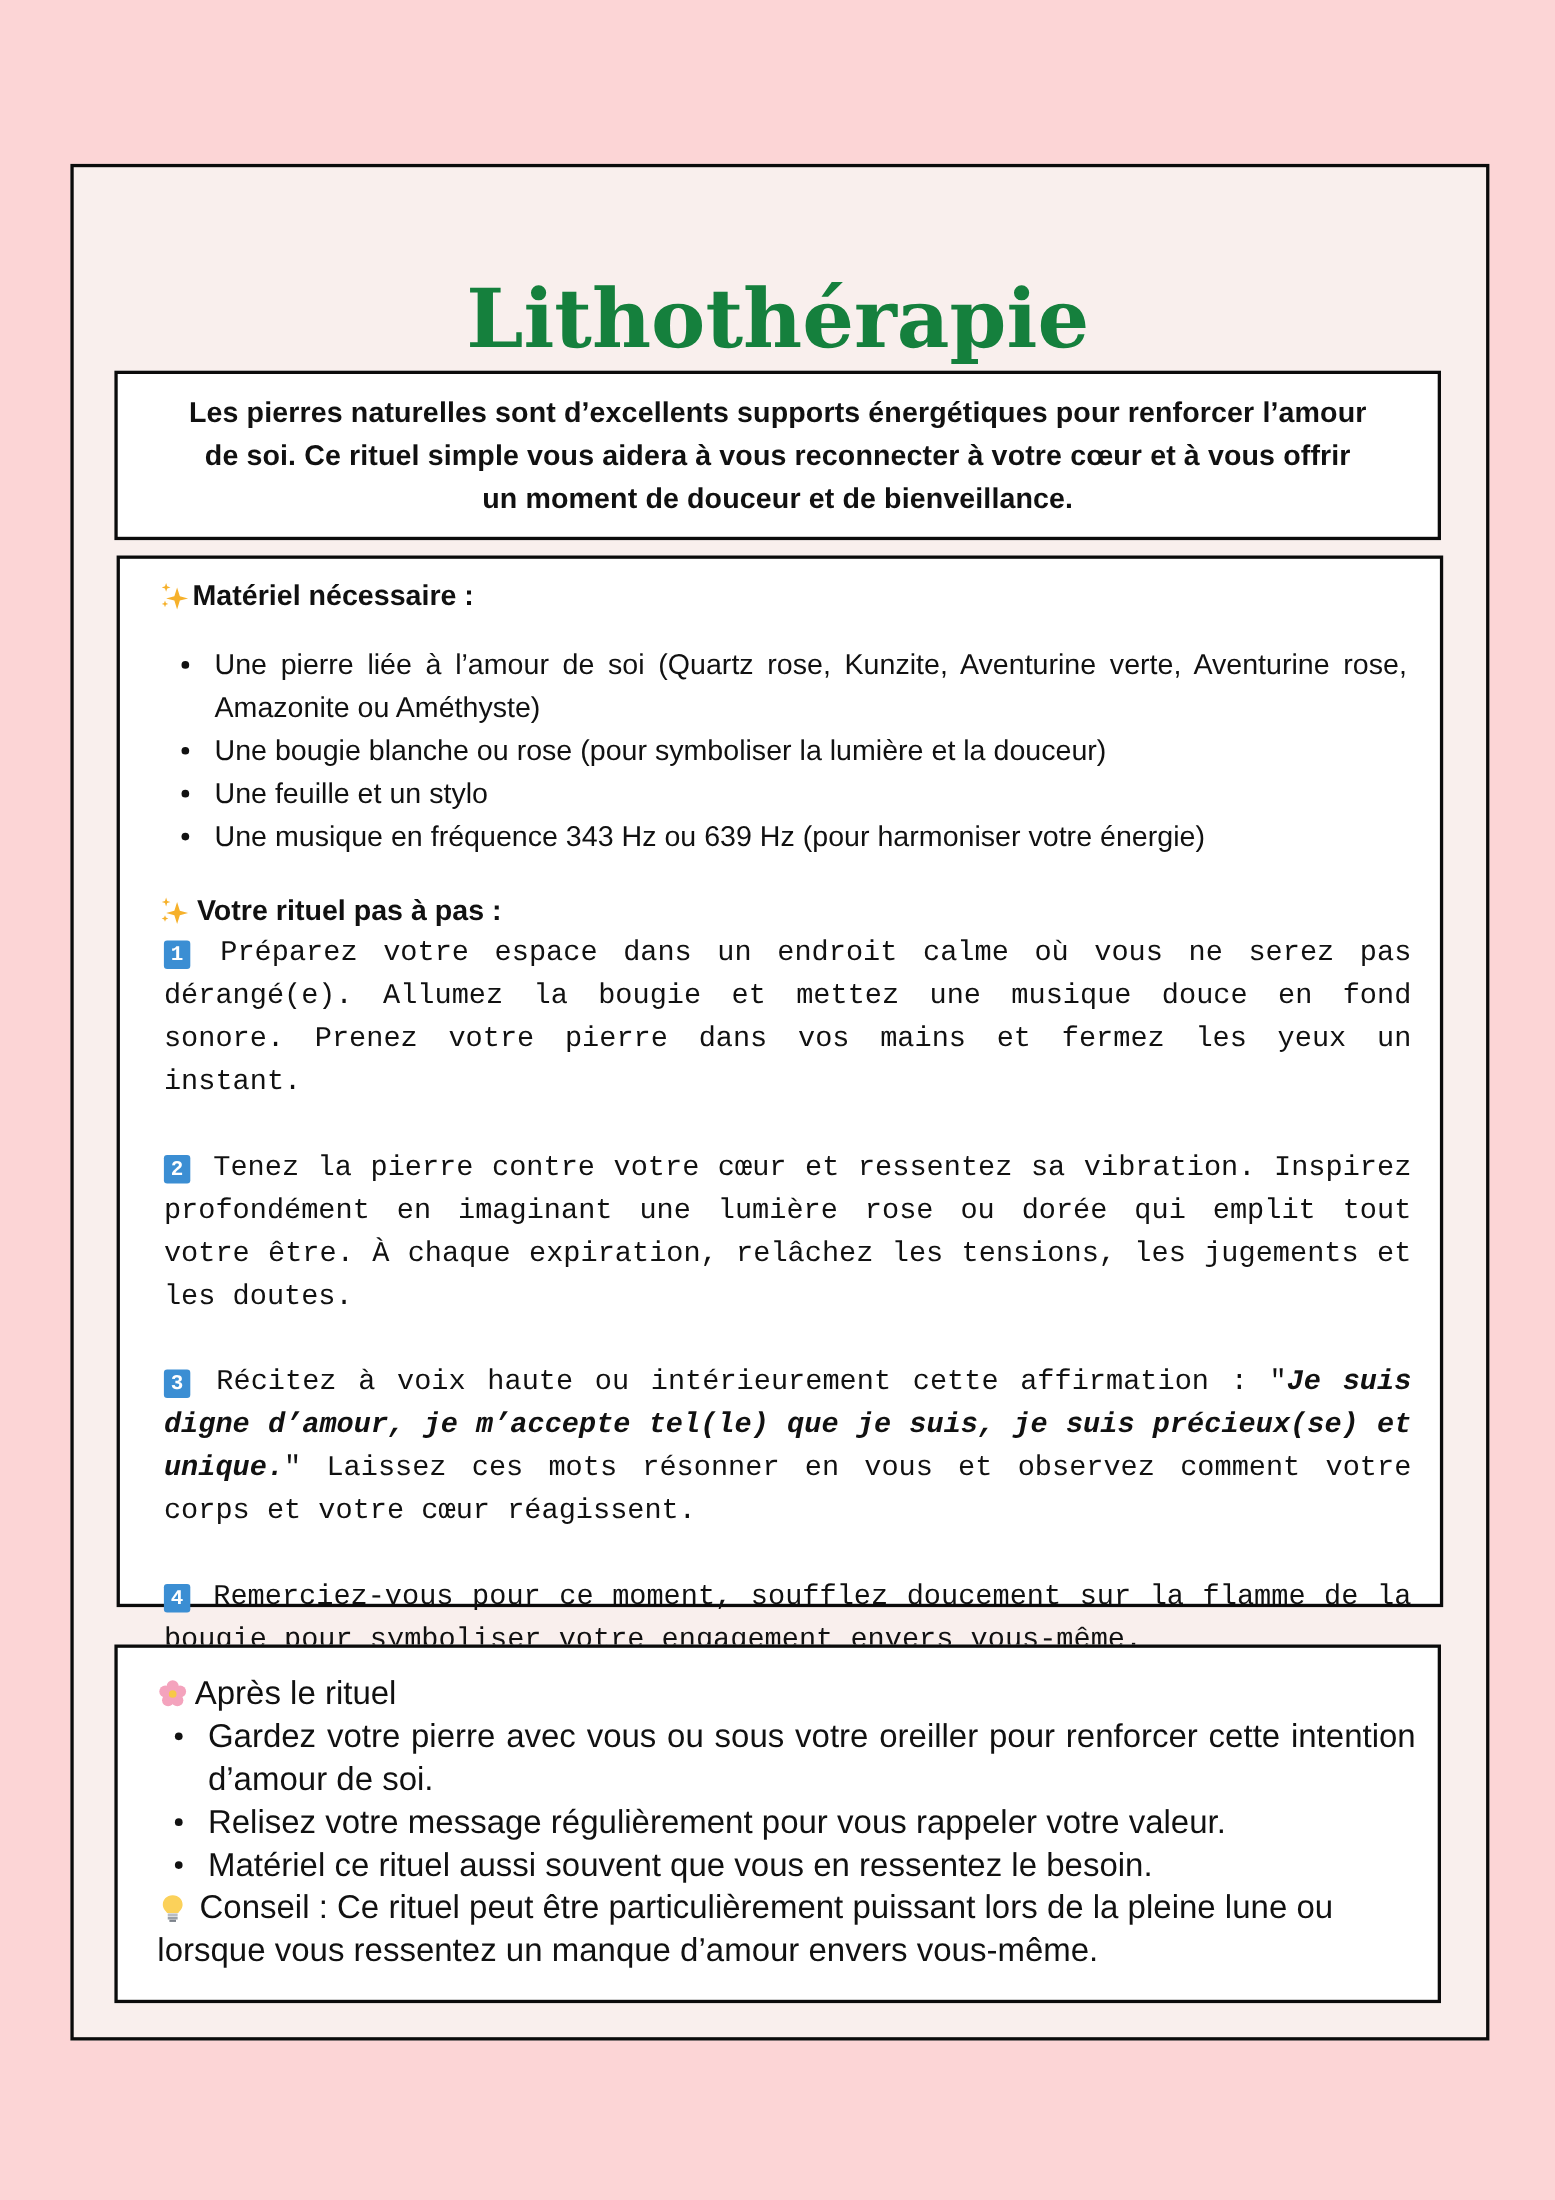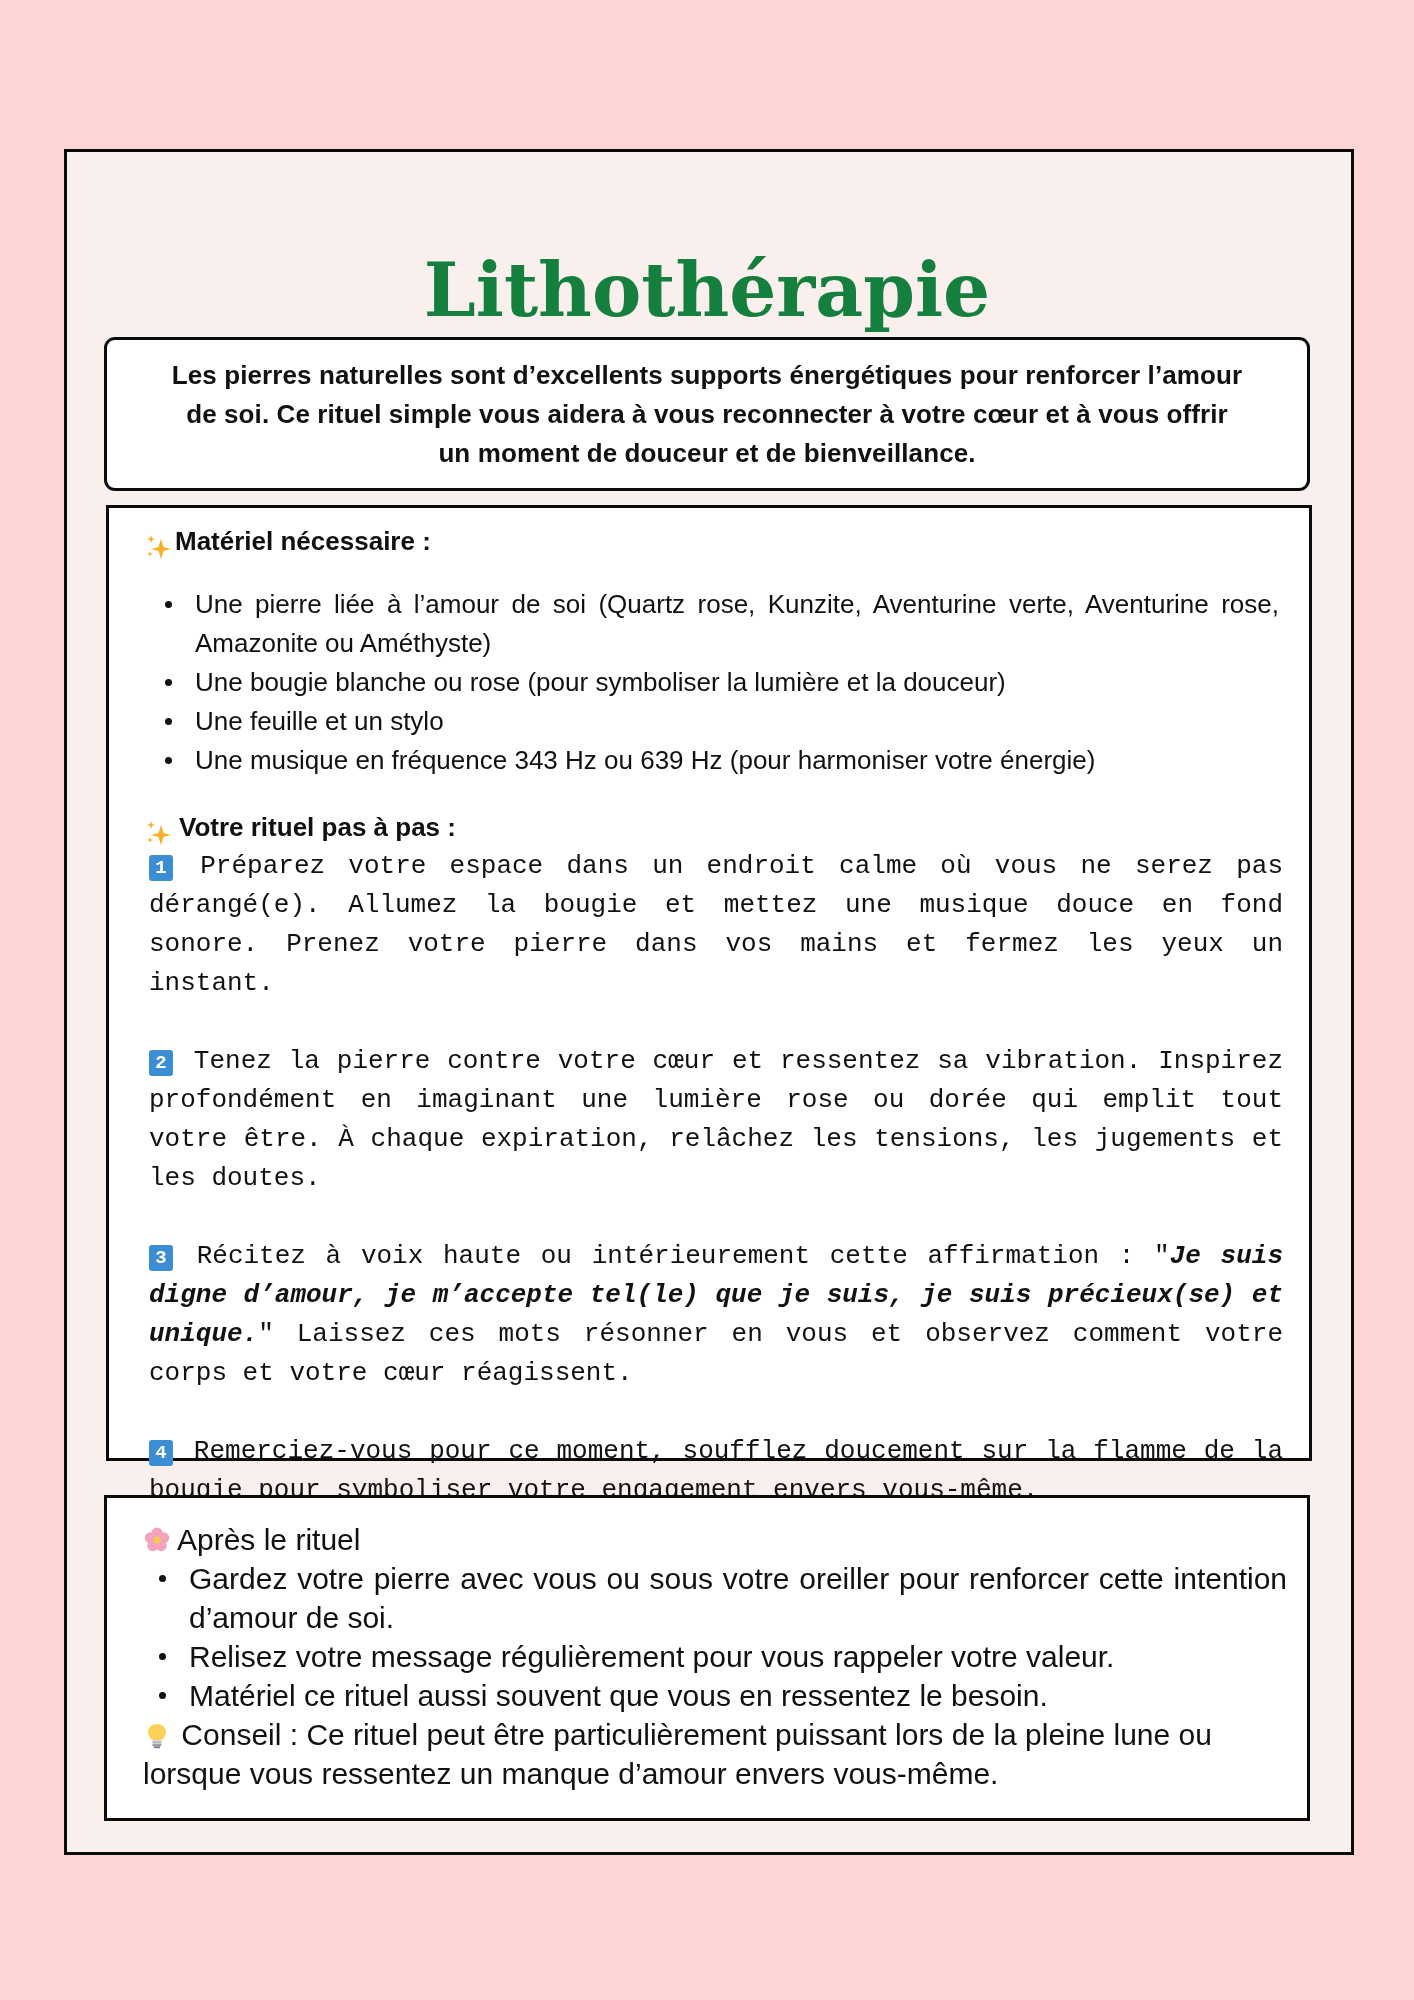--- a/index.html
+++ b/index.html
@@ -36,35 +36,34 @@
     box-sizing: border-box;
   }
   .intro {
     left: 104px; top: 337px; width: 1206px; height: 154px;
     padding: 16px 60px 0 60px;
     text-align: center;
     font-weight: bold;
     font-size: 26px;
     line-height: 39px;
     letter-spacing: 0.1px;
-    border-radius: 11px;
   }
   .materials {
     left: 106px; top: 505px; width: 1206px; height: 956px;
     padding: 14px 26px 0 36px;
     font-size: 26px;
     line-height: 39px;
   }
   .after {
     left: 104px; top: 1495px; width: 1206px; height: 326px;
     padding: 22px 20px 0 36px;
     font-size: 30px;
     line-height: 39px;
   }
-  .heading { font-weight: bold; display: flex; align-items: flex-end; }
+  .heading { font-weight: bold; display: flex; align-items: center; }
   .plain-heading { display: flex; align-items: center; }
   .emoji { display: inline-block; width: 28px; height: 28px; margin-right: 2px; vertical-align: -4px; }
   ul.bullets { margin: 0; padding-left: 52px; list-style: none; }
   ul.bullets li { position: relative; text-align: justify; }
   ul.bullets li::before {
     content: ""; position: absolute; left: -30px; top: 16px;
     width: 7px; height: 7px; border-radius: 50%; background: #111;
   }
   .materials ul.bullets { padding-left: 50px; margin-right: 4px; margin-top: 24px; }
   .after ul.bullets { padding-left: 46px; }

